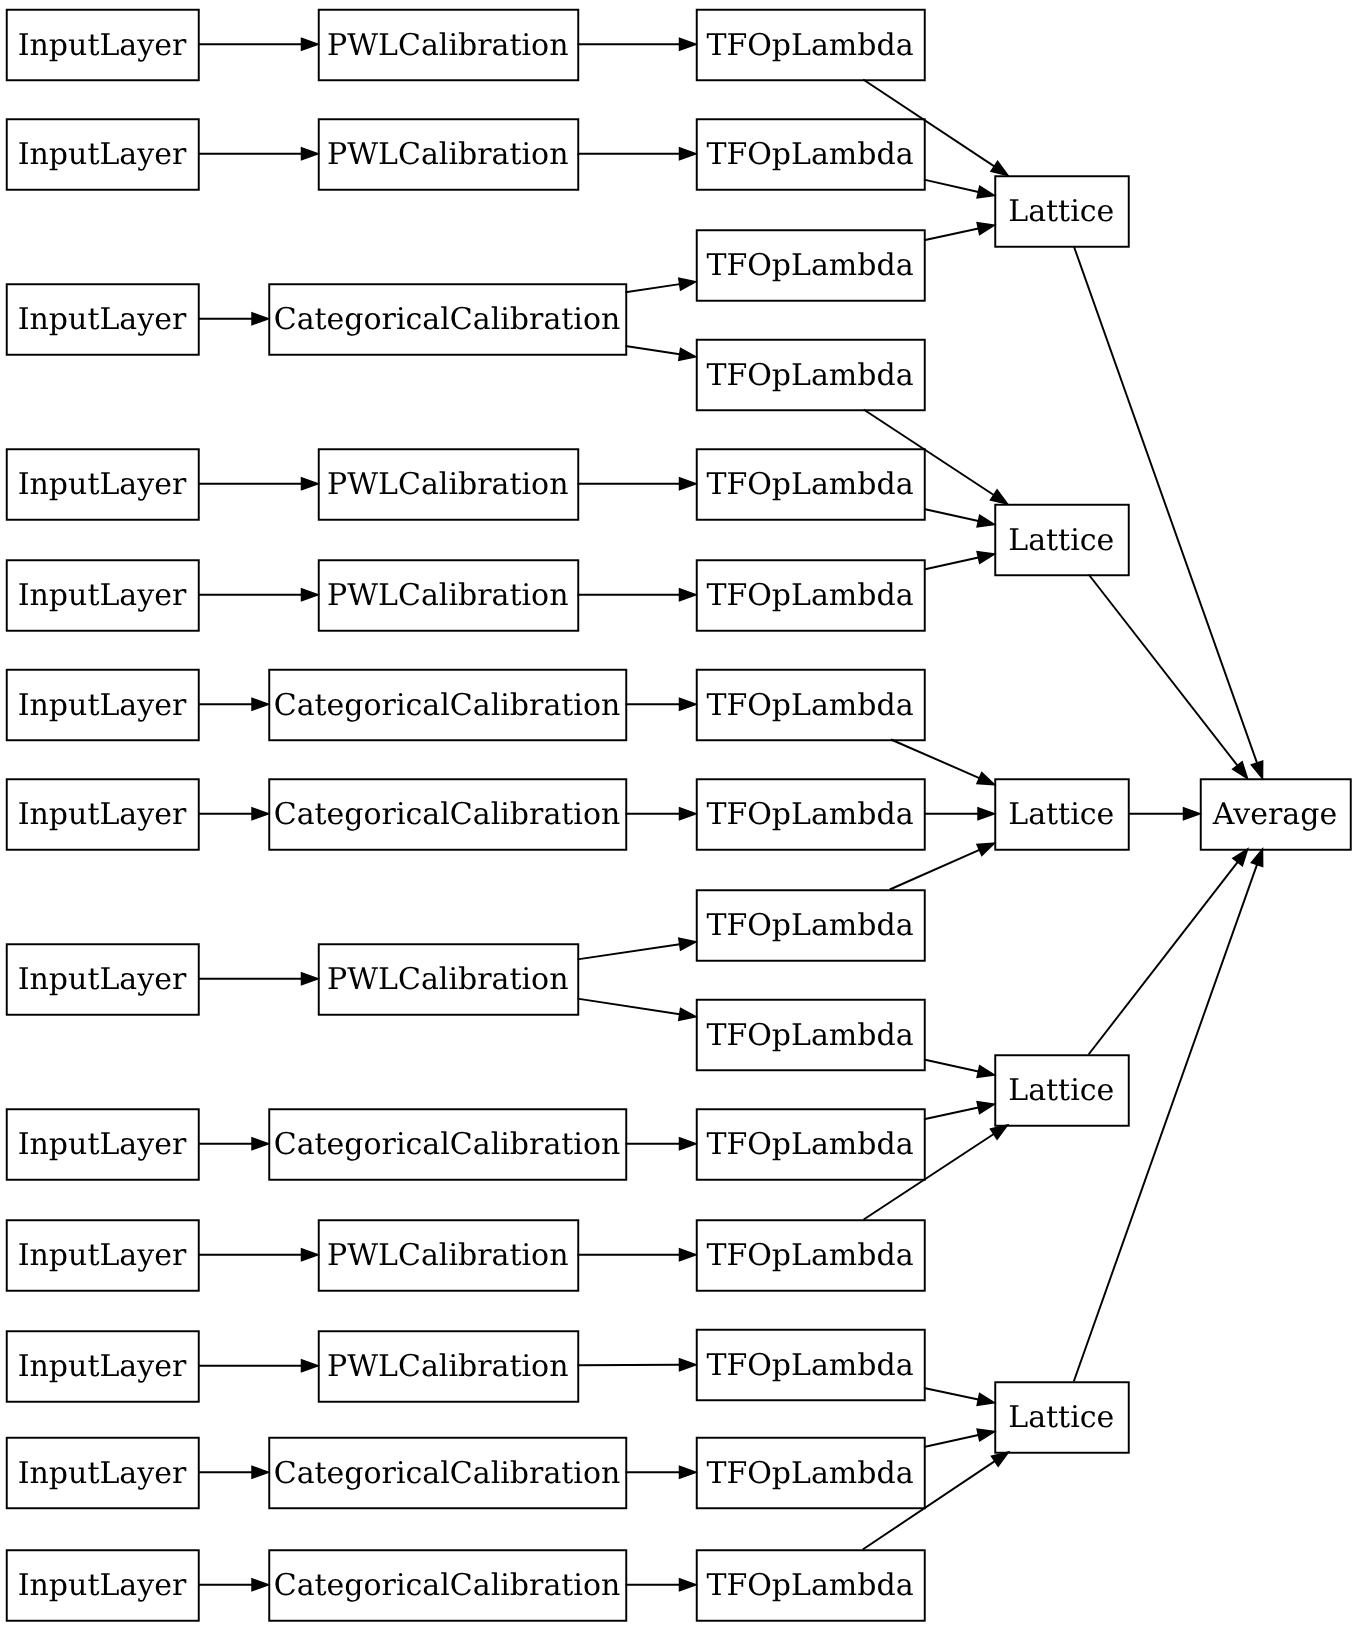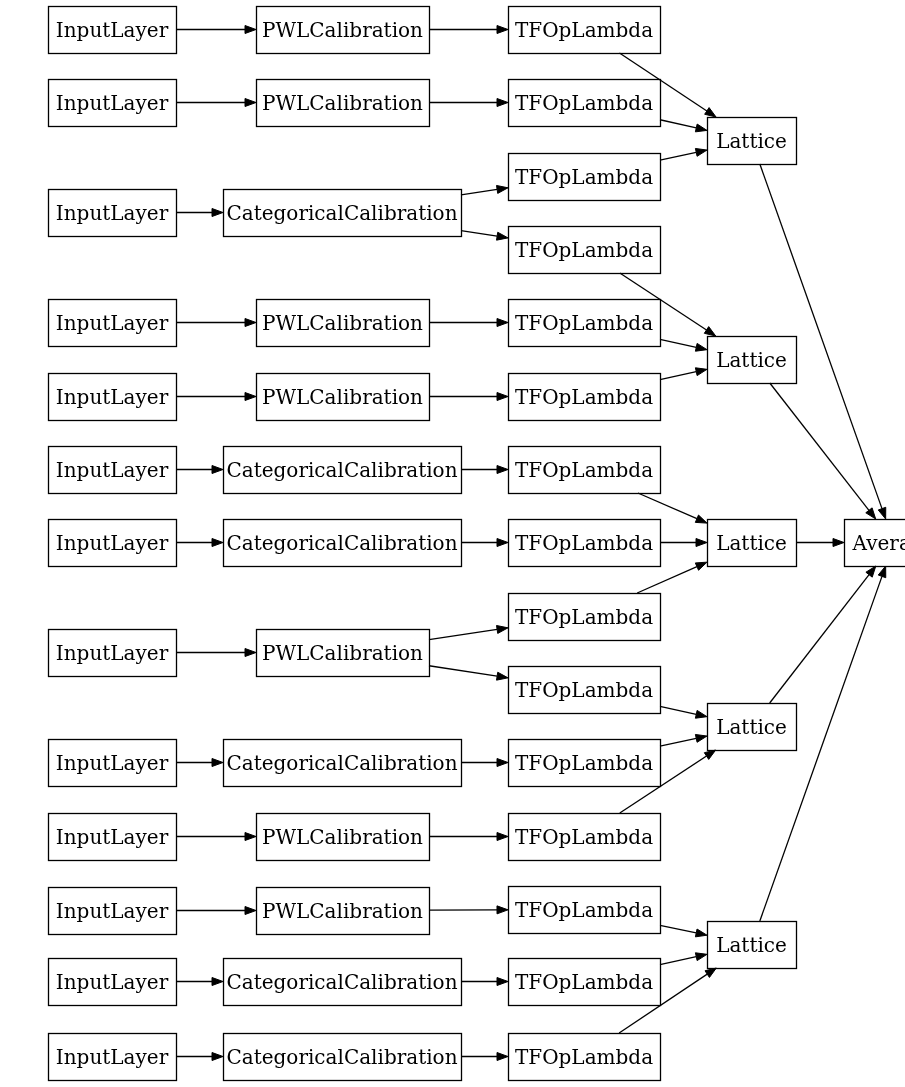--- a/index.html
+++ b/index.html
@@ -6,21 +6,20 @@
     margin: 0;
     padding: 0;
     background: #ffffff;
   }
   .canvas {
     position: relative;
     width: 808px;
     height: 1087px;
     background: #ffffff;
     font-family: "DejaVu Serif", serif;
-    margin-left: 44px;
   }
   svg { display: block; }
   svg text {
     font-family: "DejaVu Serif", "Liberation Serif", serif;
   }
 </style>
 </head>
 <body>
 
 <div class="canvas">

